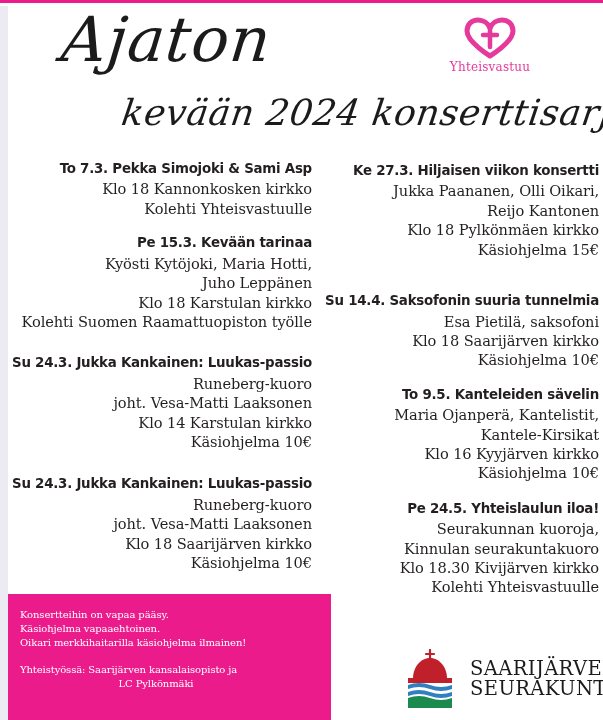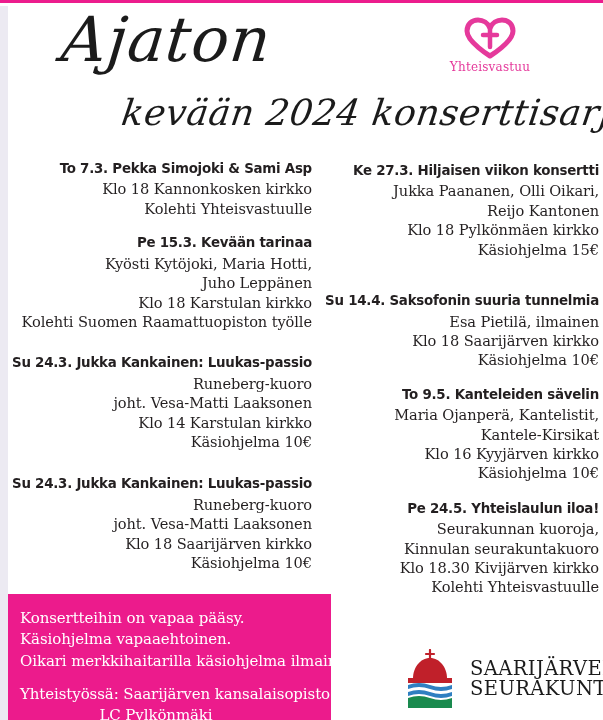--- a/index.html
+++ b/index.html
@@ -128,21 +128,21 @@
     left: 8px;
     top: 591px;
     width: 323px;
     height: 129px;
     background: #ec1b8c;
     box-sizing: border-box;
     padding: 14px 0 0 12px;
   }
   .note-line {
     font-family: "DejaVu Serif", "Liberation Serif", serif;
-    font-size: 15px;
+    font-size: 10px;
     color: #ffffff;
     line-height: 1.42;
     letter-spacing: -0.1px;
     white-space: nowrap;
   }
   .note-gap { height: 12px; }
   .note-indent { text-align: center; width: 272px; }
   #church-logo {
     position: absolute;
     left: 404px;
@@ -226,21 +226,21 @@
       <div class="event">
         <div class="event-title">Ke 27.3. Hiljaisen viikon konsertti</div>
         <div class="event-line">Jukka Paananen, Olli Oikari,</div>
         <div class="event-line">Reijo Kantonen</div>
         <div class="event-line">Klo 18 Pylkönmäen kirkko</div>
         <div class="event-line">Käsiohjelma 15€</div>
       </div>
 
       <div class="event">
         <div class="event-title">Su 14.4. Saksofonin suuria tunnelmia</div>
-        <div class="event-line">Esa Pietilä, ilmainen</div>
+        <div class="event-line">Esa Pietilä, saksofoni</div>
         <div class="event-line">Klo 18 Saarijärven kirkko</div>
         <div class="event-line">Käsiohjelma 10€</div>
       </div>
 
       <div class="event">
         <div class="event-title">To 9.5. Kanteleiden sävelin</div>
         <div class="event-line">Maria Ojanperä, Kantelistit,</div>
         <div class="event-line">Kantele-Kirsikat</div>
         <div class="event-line">Klo 16 Kyyjärven kirkko</div>
         <div class="event-line">Käsiohjelma 10€</div>

